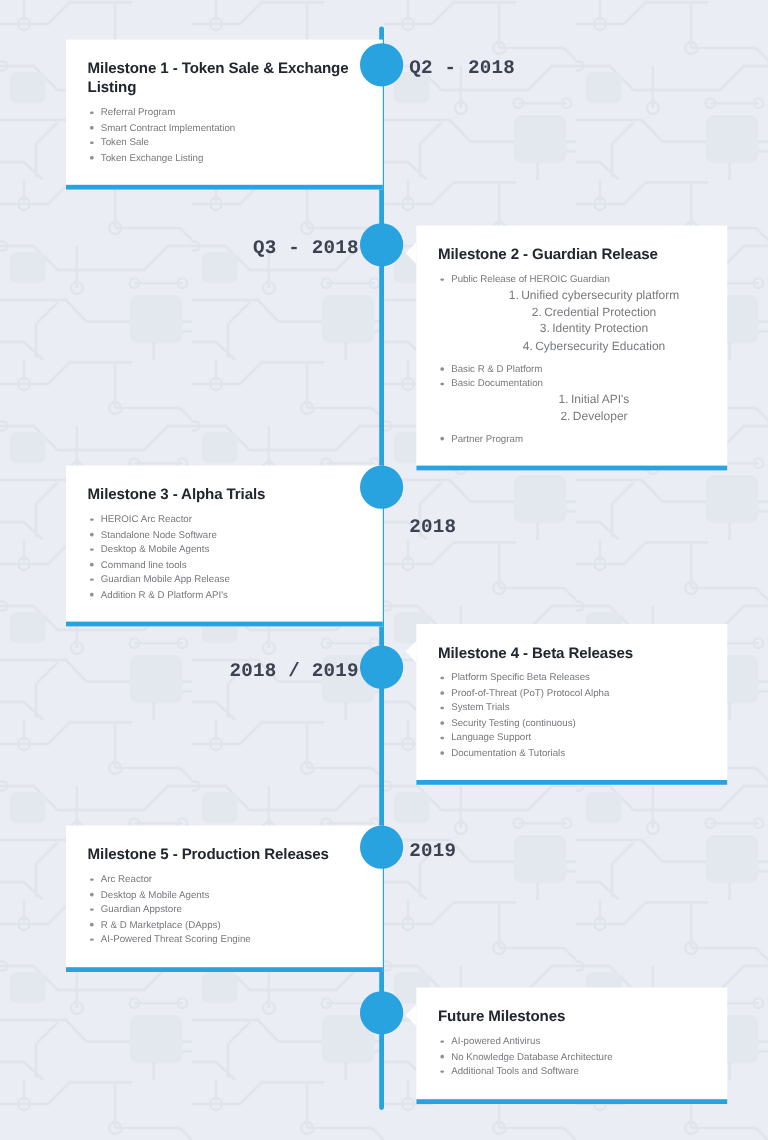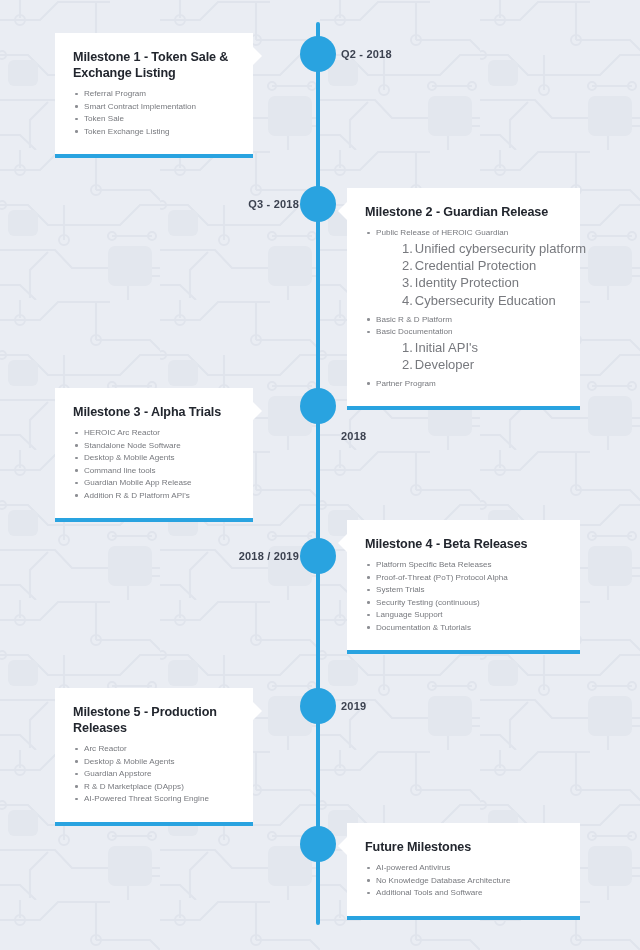--- a/index.html
+++ b/index.html
@@ -44,41 +44,42 @@
     width: 36px;
     height: 36px;
     border-radius: 50%;
     background: #29a3e0;
     z-index: 3;
   }
 
   
   .date-label {
     position: absolute;
-    font-size: 11px;
+    font-size: 16px;
     font-weight: bold;
     color: #3c4250;
     letter-spacing: 0.2px;
     white-space: nowrap;
     z-index: 3;
     line-height: 1;
+    font-family: Liberation Mono, monospace;
   }
   .date-label.right { left: 341px; }
   .date-label.left  { right: 341px; text-align: right; }
 
   
   .card {
     position: absolute;
     background: #ffffff;
     border-bottom: 4px solid #29a3e0;
     z-index: 2;
     padding: 16px 18px 14px 18px;
   }
-  .card.left  { left: 55px;  width: 198px; }
-  .card.right { left: 347px; width: 233px; }
+  .card.left  { left: 55px;  width: 264px; }
+  .card.right { left: 347px; width: 259px; }
 
   
   .card .notch {
     position: absolute;
     top: 14px;
     width: 0;
     height: 0;
     border-top: 9px solid transparent;
     border-bottom: 9px solid transparent;
   }
@@ -116,25 +117,26 @@
     left: 2px;
     top: 2.6px;
     width: 2.6px;
     height: 2.6px;
     border-radius: 50%;
     background: #8d8f94;
   }
 
   .sublist { list-style: none; margin-top: 4.4px; }
   .sublist > li {
-    font-size: 13px;
+    font-size: 10px;
     color: #77797e;
     line-height: 1.0;
     padding: 0 0 4.4px 26px;
     white-space: nowrap;
+    text-align: center;
   }
   .sublist > li .num { margin-right: 2px; }
 </style>
 </head>
 <body>
 
 <svg id="circuit-bg" viewBox="0 0 640 950" preserveAspectRatio="none" aria-hidden="true">
   <defs>
     <pattern id="circuitpat" width="160" height="150" patternUnits="userSpaceOnUse">
       <g fill="none" stroke="#e0e4ec" stroke-width="2.2">

